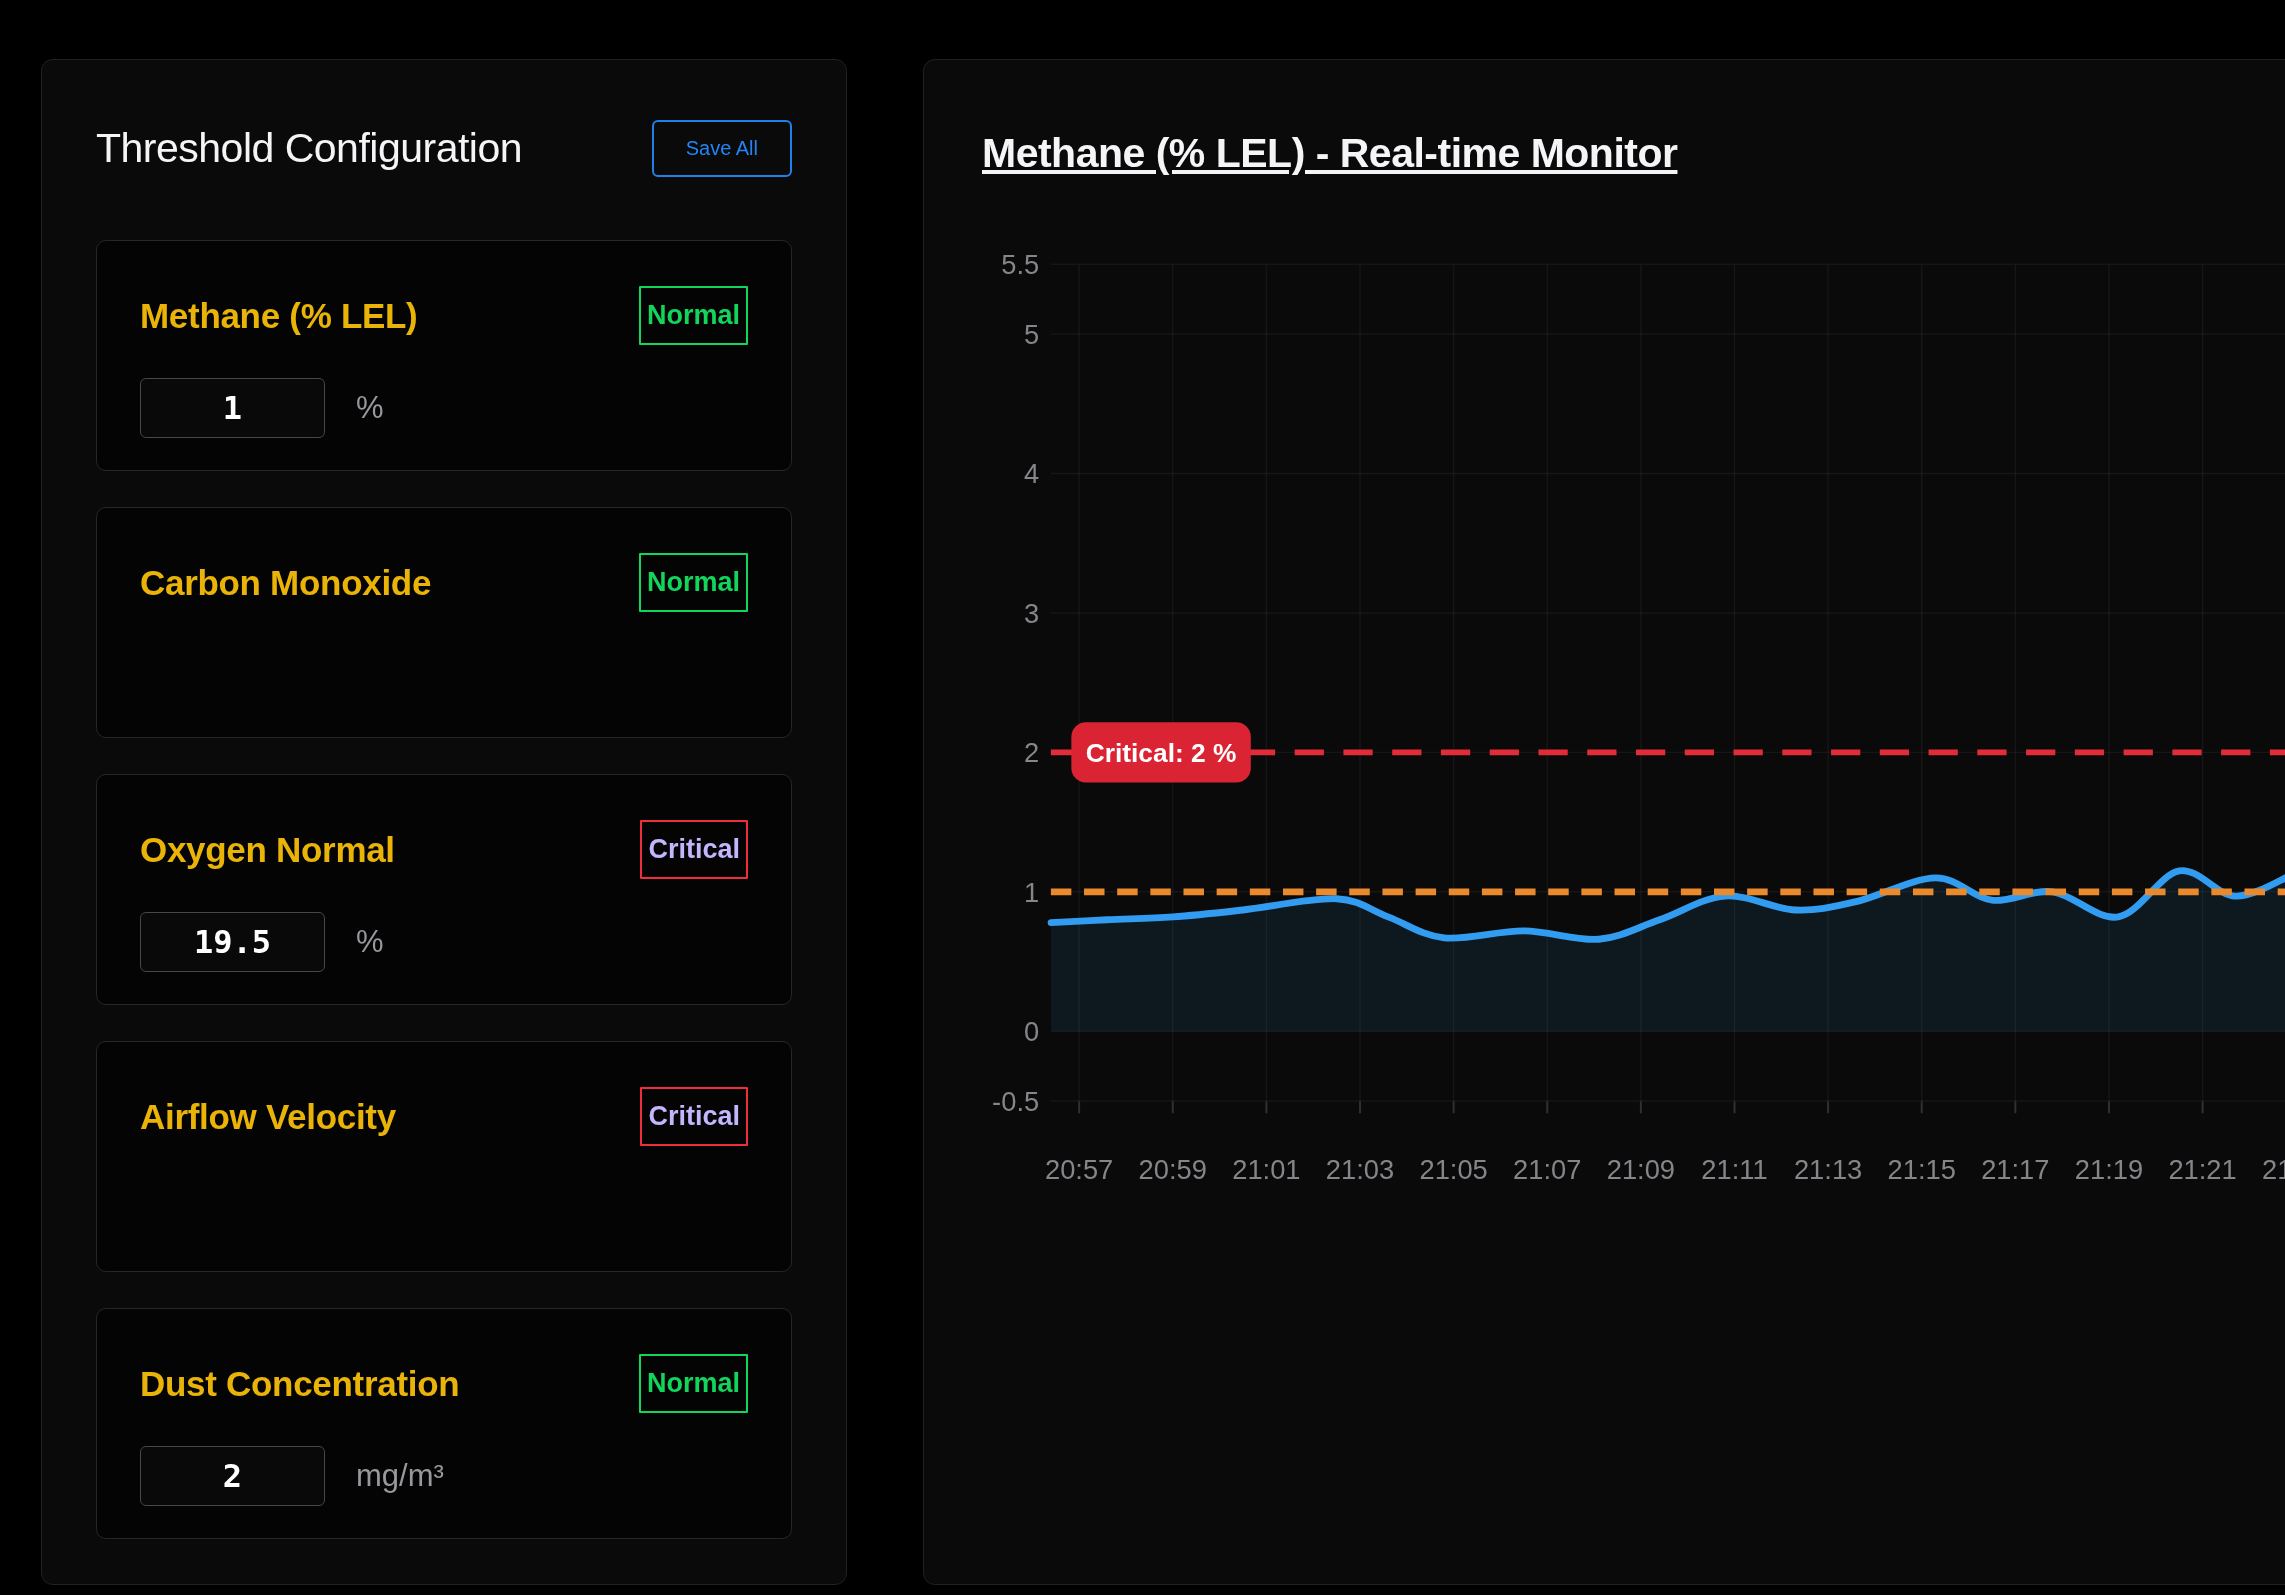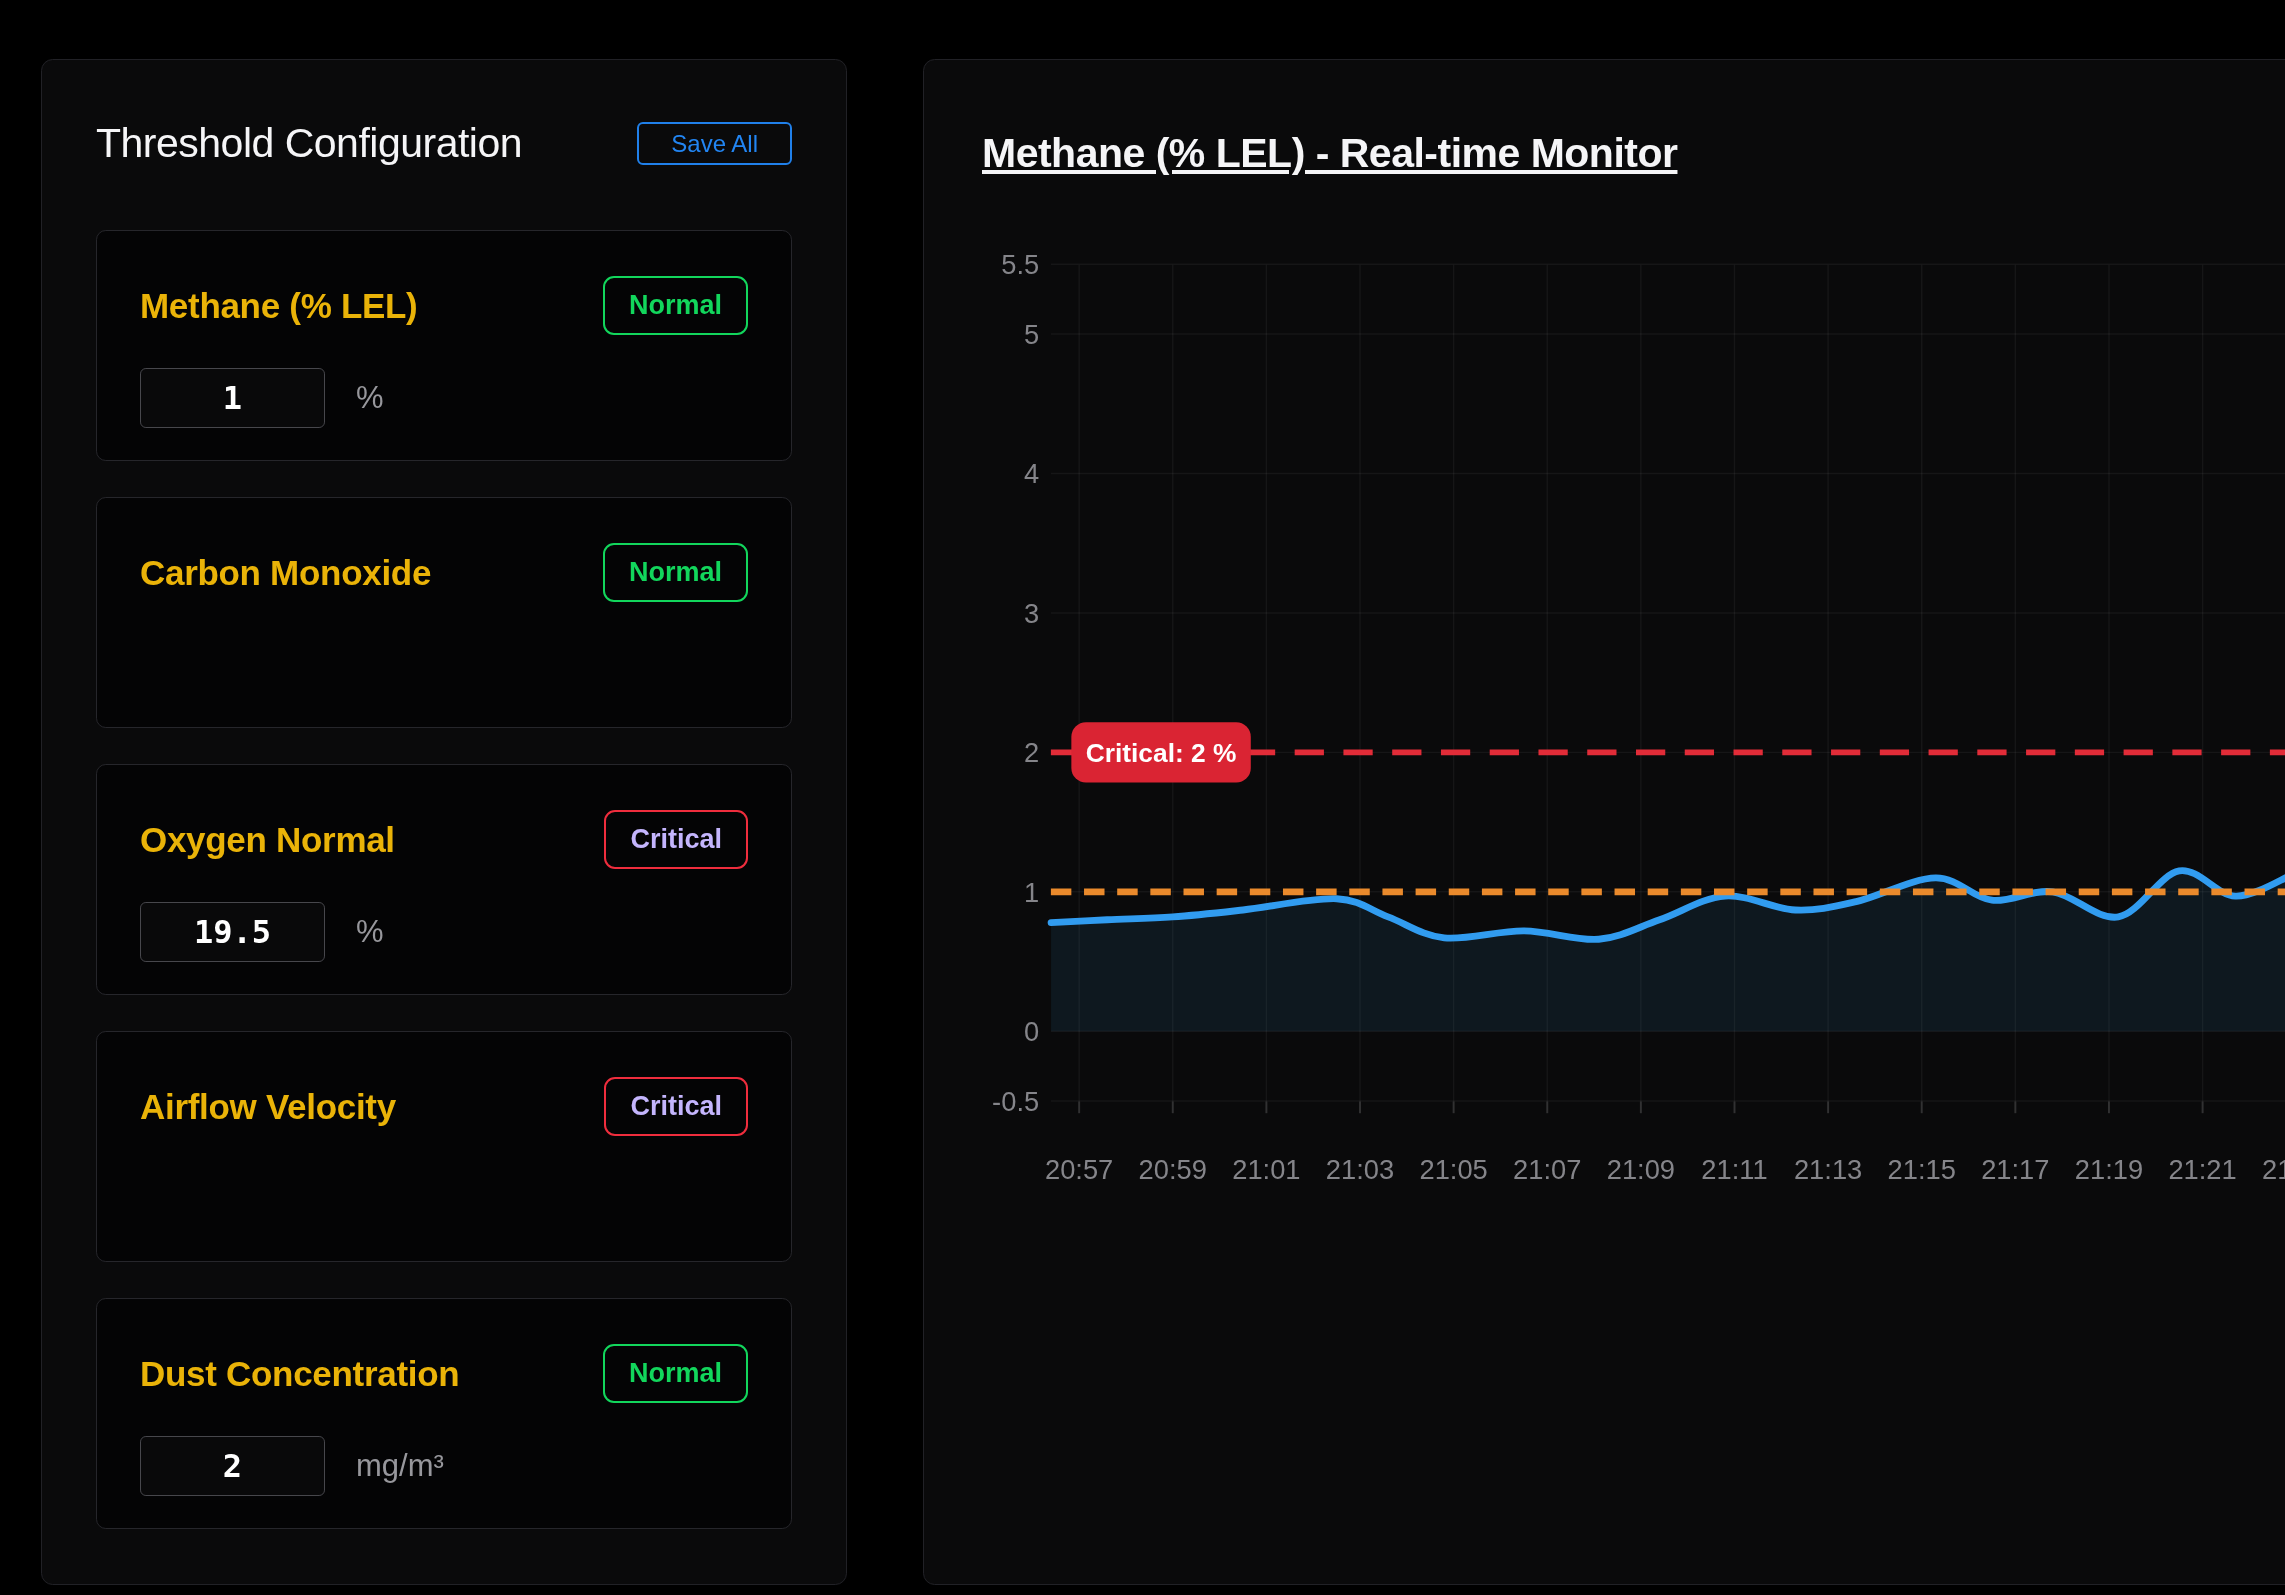--- a/index.html
+++ b/index.html
@@ -9,33 +9,33 @@
   }
   .panel{
     position:absolute;top:59px;background:#0a0a0b;border:1px solid #212126;
     border-radius:11.7px;box-sizing:border-box;
   }
   .panel.left{left:41px;width:806px;height:1526px;padding:60px 54px 0}
   .panel.right{left:923px;width:1463px;height:1526px}
   .panel-header{display:flex;justify-content:space-between;align-items:center}
   .panel-title{margin:0;font-size:41px;font-weight:normal;color:#f5f5f7;letter-spacing:-0.5px}
   .save-btn{
-    background:transparent;border:2.9px solid #2080ea;color:#2285f2;font-size:24px;
-    height:43px;padding:0 32px;border-radius:5.9px;font-family:inherit;cursor:pointer;
+    background:transparent;border:2.9px solid #2080ea;color:#2285f2;font-size:20px;
+    height:57px;padding:0 32px;border-radius:5.9px;font-family:inherit;cursor:pointer;
   }
   .cards{margin-top:63px}
   .card{
     height:231px;background:#040405;border:1px solid #26262b;border-radius:9.8px;
     padding:45px 43px 0;box-sizing:border-box;margin-bottom:36px;
   }
   .card-top{display:flex;justify-content:space-between;align-items:center;height:59px}
   .card-label{font-size:35px;font-weight:bold;color:#eab308;letter-spacing:-0.3px}
   .badge{
-    display:inline-flex;align-items:center;height:59px;padding:0 24px;
-    border:2.9px solid;border-radius:11px;font-size:27px;font-weight:bold;box-sizing:border-box;
+    display:inline-flex;align-items:center;height:59px;padding:0 6px;
+    border:2.9px solid;border-radius:1px;font-size:27px;font-weight:bold;box-sizing:border-box;
   }
   .badge.normal{color:#12d65c;border-color:#12d65c}
   .badge.critical{color:#c4b5fd;border-color:#ef2d3d}
   .card-row{margin-top:33px;display:flex;align-items:center}
   .value-input{
     width:185px;height:60px;background:#09090a;border:1.5px solid #47474c;border-radius:5.9px;
     color:#fff;font-family:"DejaVu Sans Mono",monospace;font-size:32px;font-weight:bold;
     text-align:center;box-sizing:border-box;outline:none;
   }
   .unit{margin-left:31px;font-size:31px;color:#97979c}

